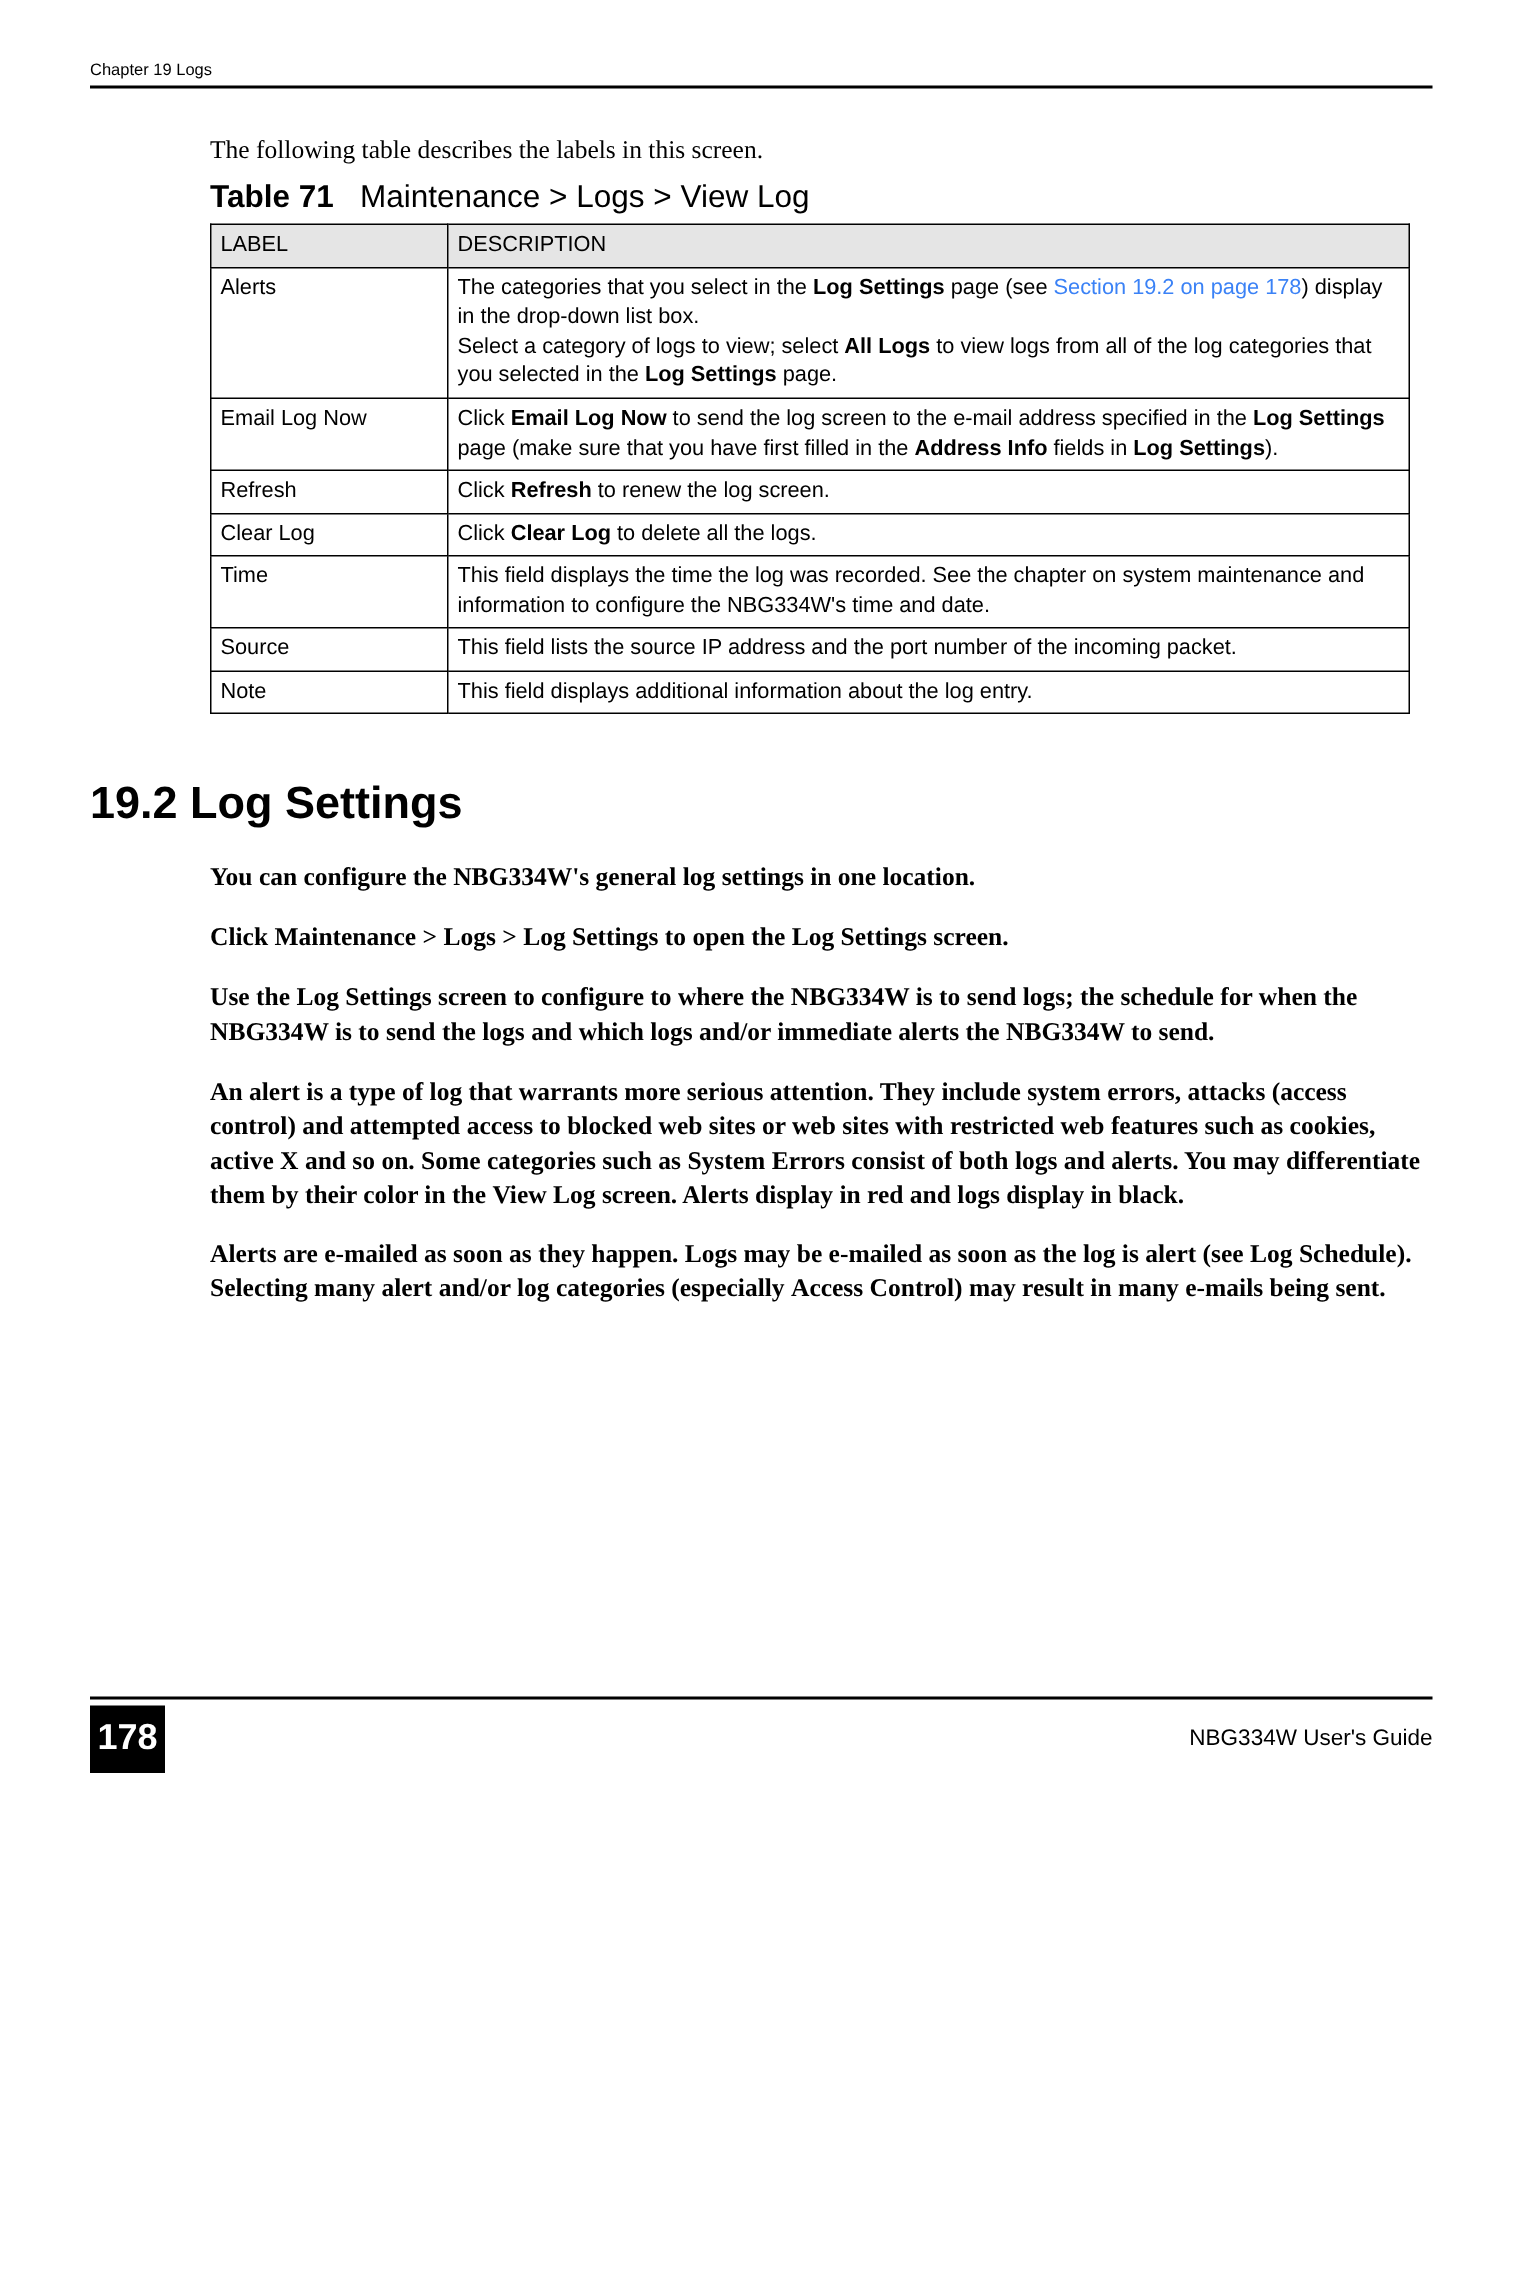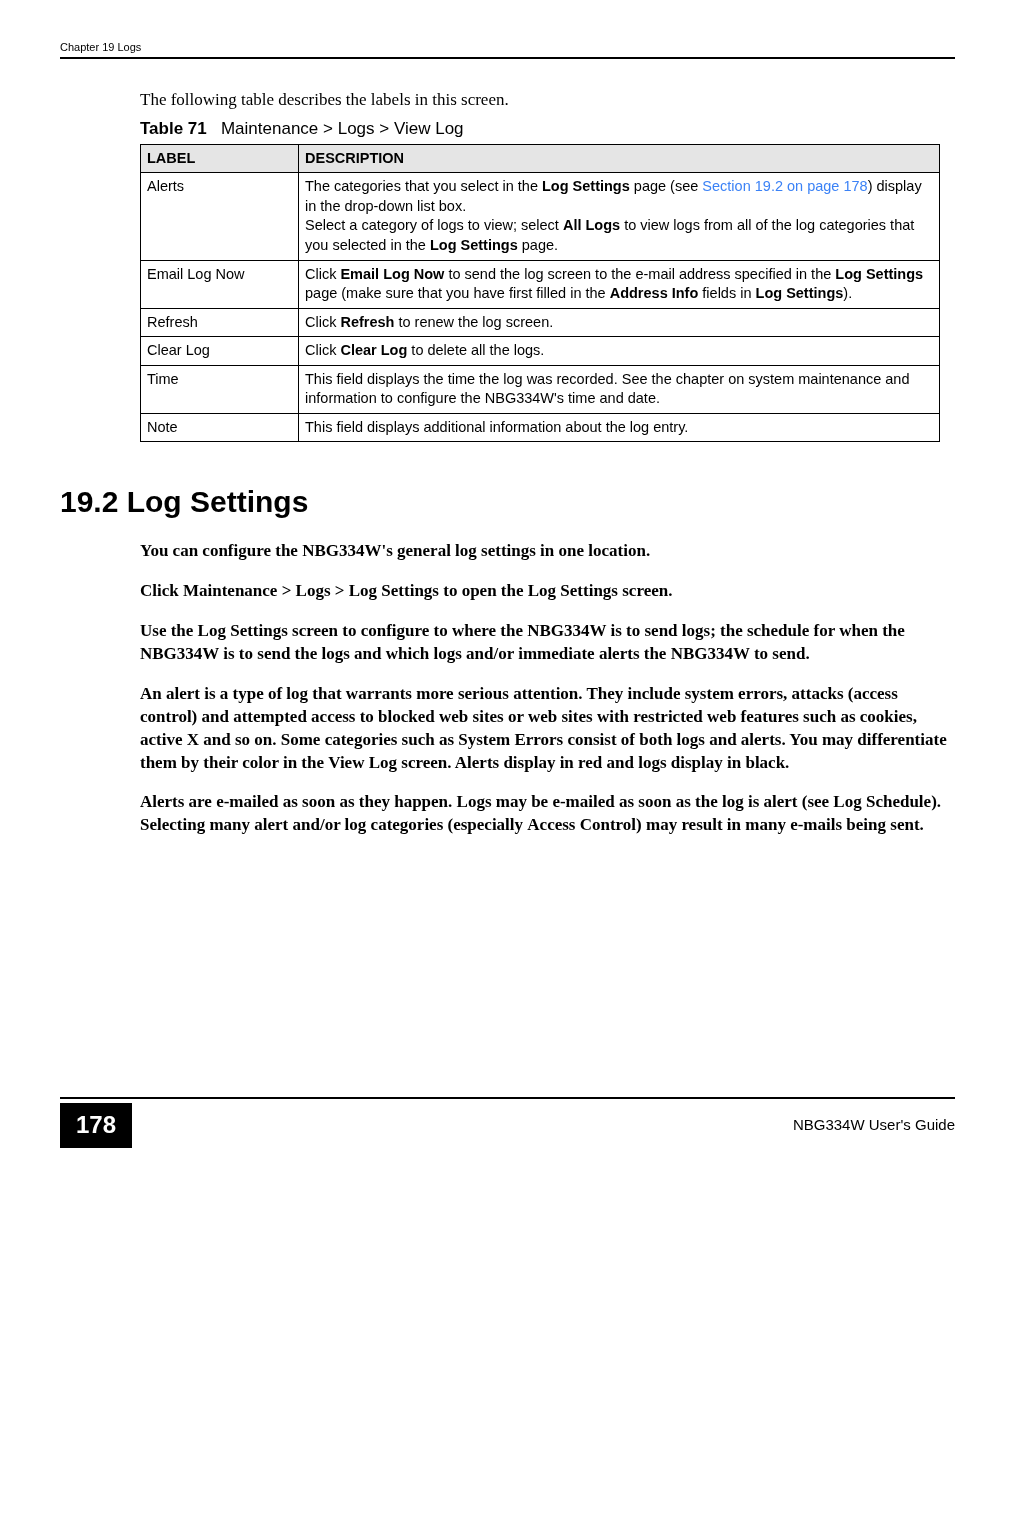--- a/index.html
+++ b/index.html
@@ -20,41 +20,41 @@
     padding-bottom: 2px;
     border-bottom: 2px solid #000;
     margin-bottom: 30px;
   }
   .intro {
     margin-left: 80px;
     margin-bottom: 6px;
   }
   .table-title {
     font-family: Arial, Helvetica, sans-serif;
-    font-size: 17px;
+    font-size: 21px;
     margin-left: 80px;
     margin-bottom: 3px;
   }
   .table-title b { font-weight: bold; }
   table {
     border-collapse: collapse;
     margin-left: 80px;
     width: 800px;
     font-family: Arial, Helvetica, sans-serif;
     font-size: 14.5px;
   }
   th, td {
     border: 1px solid #000;
     padding: 4px 6px;
     text-align: left;
     vertical-align: top;
   }
   th {
     background: #e5e5e5;
-    font-weight: bold;
+    font-weight: normal;
   }
   td.label-col { width: 145px; }
   .link { color: #3b82f6; }
   .section-heading {
     font-family: Arial, Helvetica, sans-serif;
     font-size: 30px;
     font-weight: bold;
     margin-top: 40px;
     margin-bottom: 0;
   }
@@ -71,21 +71,21 @@
     margin-top: 260px;
     padding-top: 4px;
     font-family: Arial, Helvetica, sans-serif;
     font-size: 15px;
   }
   .page-badge {
     background: #000;
     color: #fff;
     font-weight: bold;
     font-size: 24px;
-    padding: 6px 16px;
+    padding: 6px 5px;
     font-family: Arial, Helvetica, sans-serif;
   }
 </style>
 </head>
 <body>
 
 <div class="header-line">
   <span>Chapter 19 Logs</span>
   <span></span>
 </div>
@@ -125,20 +125,24 @@
     <td class="label-col">Clear Log</td>
     <td>
       <span>Click </span><b>Clear Log</b><span> to delete all the logs.</span>
     </td>
   </tr>
   <tr>
     <td class="label-col">Time</td>
     <td>This field displays the time the log was recorded. See the chapter on system maintenance and information to configure the NBG334W's time and date.</td>
   </tr>
   <tr>
+    <td class="label-col">Source</td>
+    <td>This field lists the source IP address and the port number of the incoming packet.</td>
+  </tr>
+  <tr>
     <td class="label-col">Note</td>
     <td>This field displays additional information about the log entry.</td>
   </tr>
 </tbody>
   </table>
 
 <div class="section-heading">19.2  Log Settings</div>
 
 <p class="body-text">You can configure the NBG334W's general log settings in one location.</p>
 

